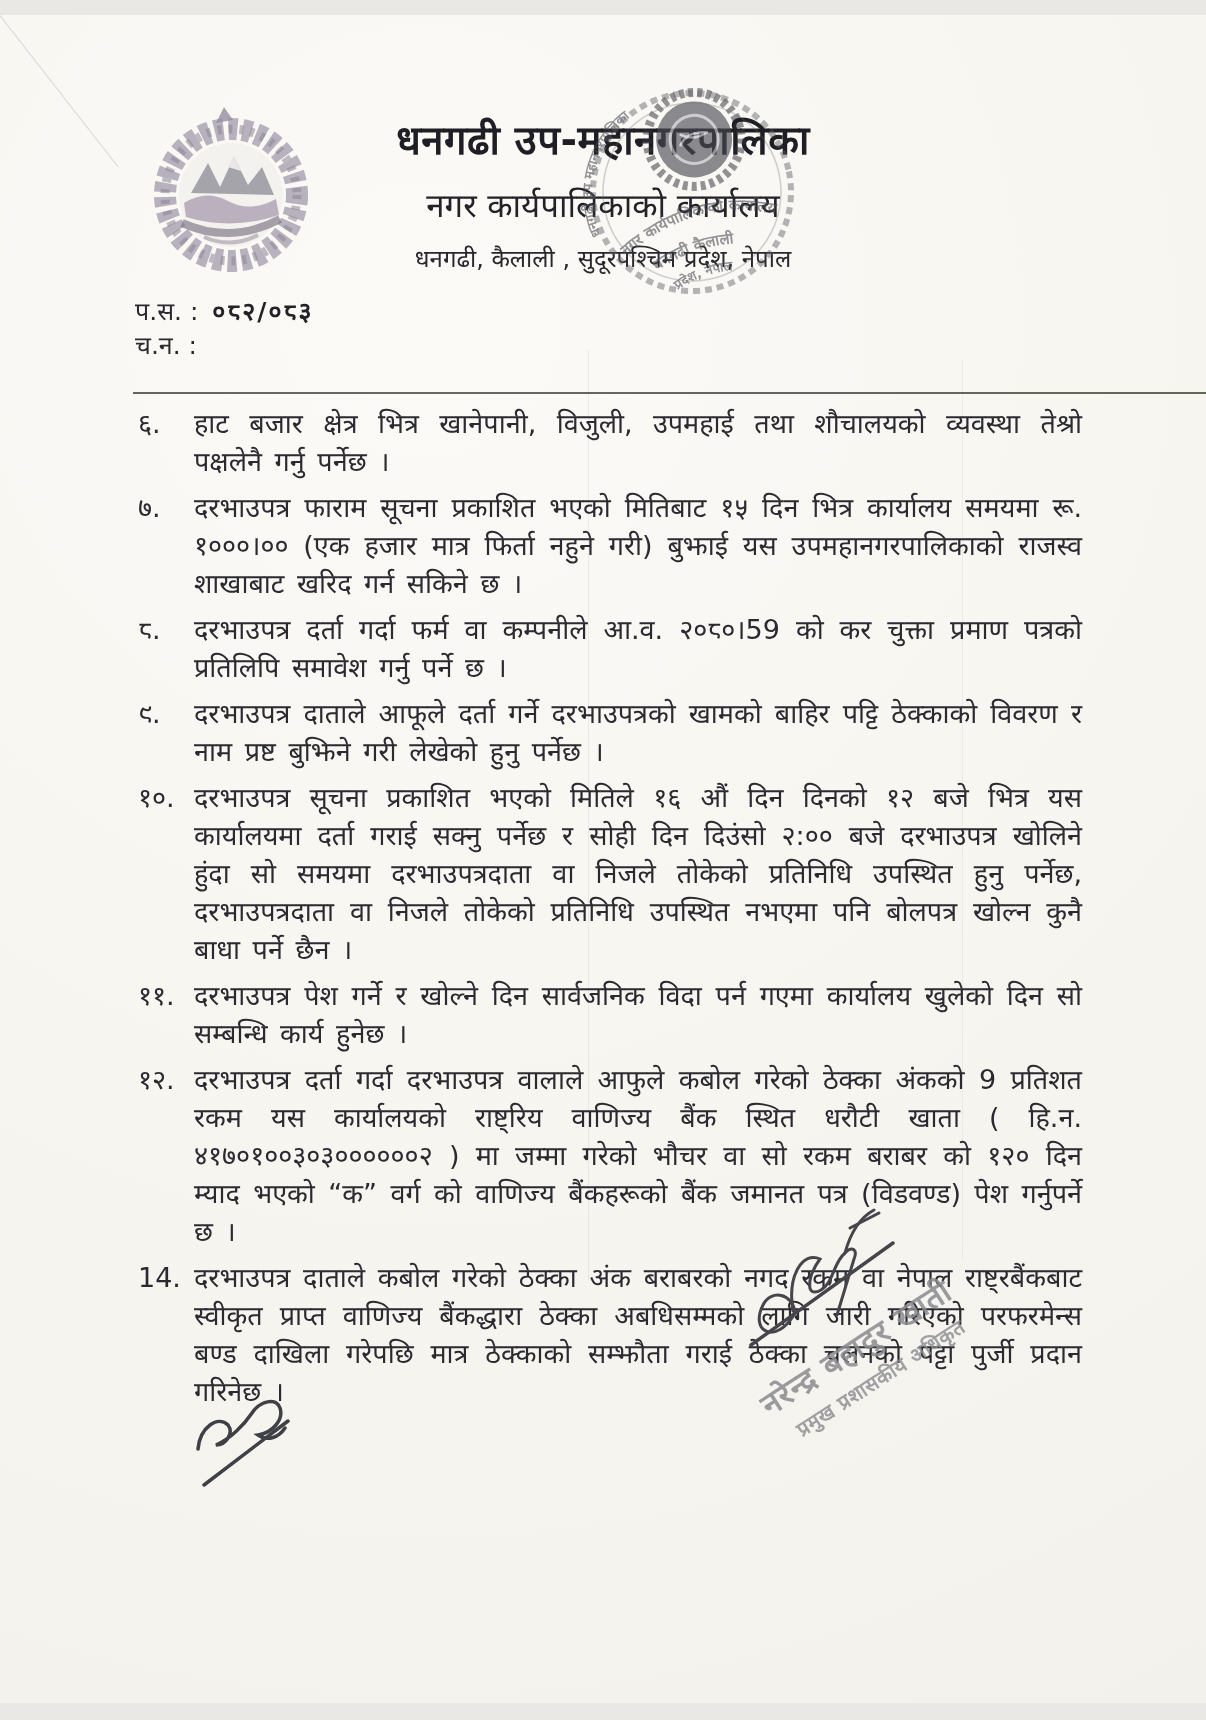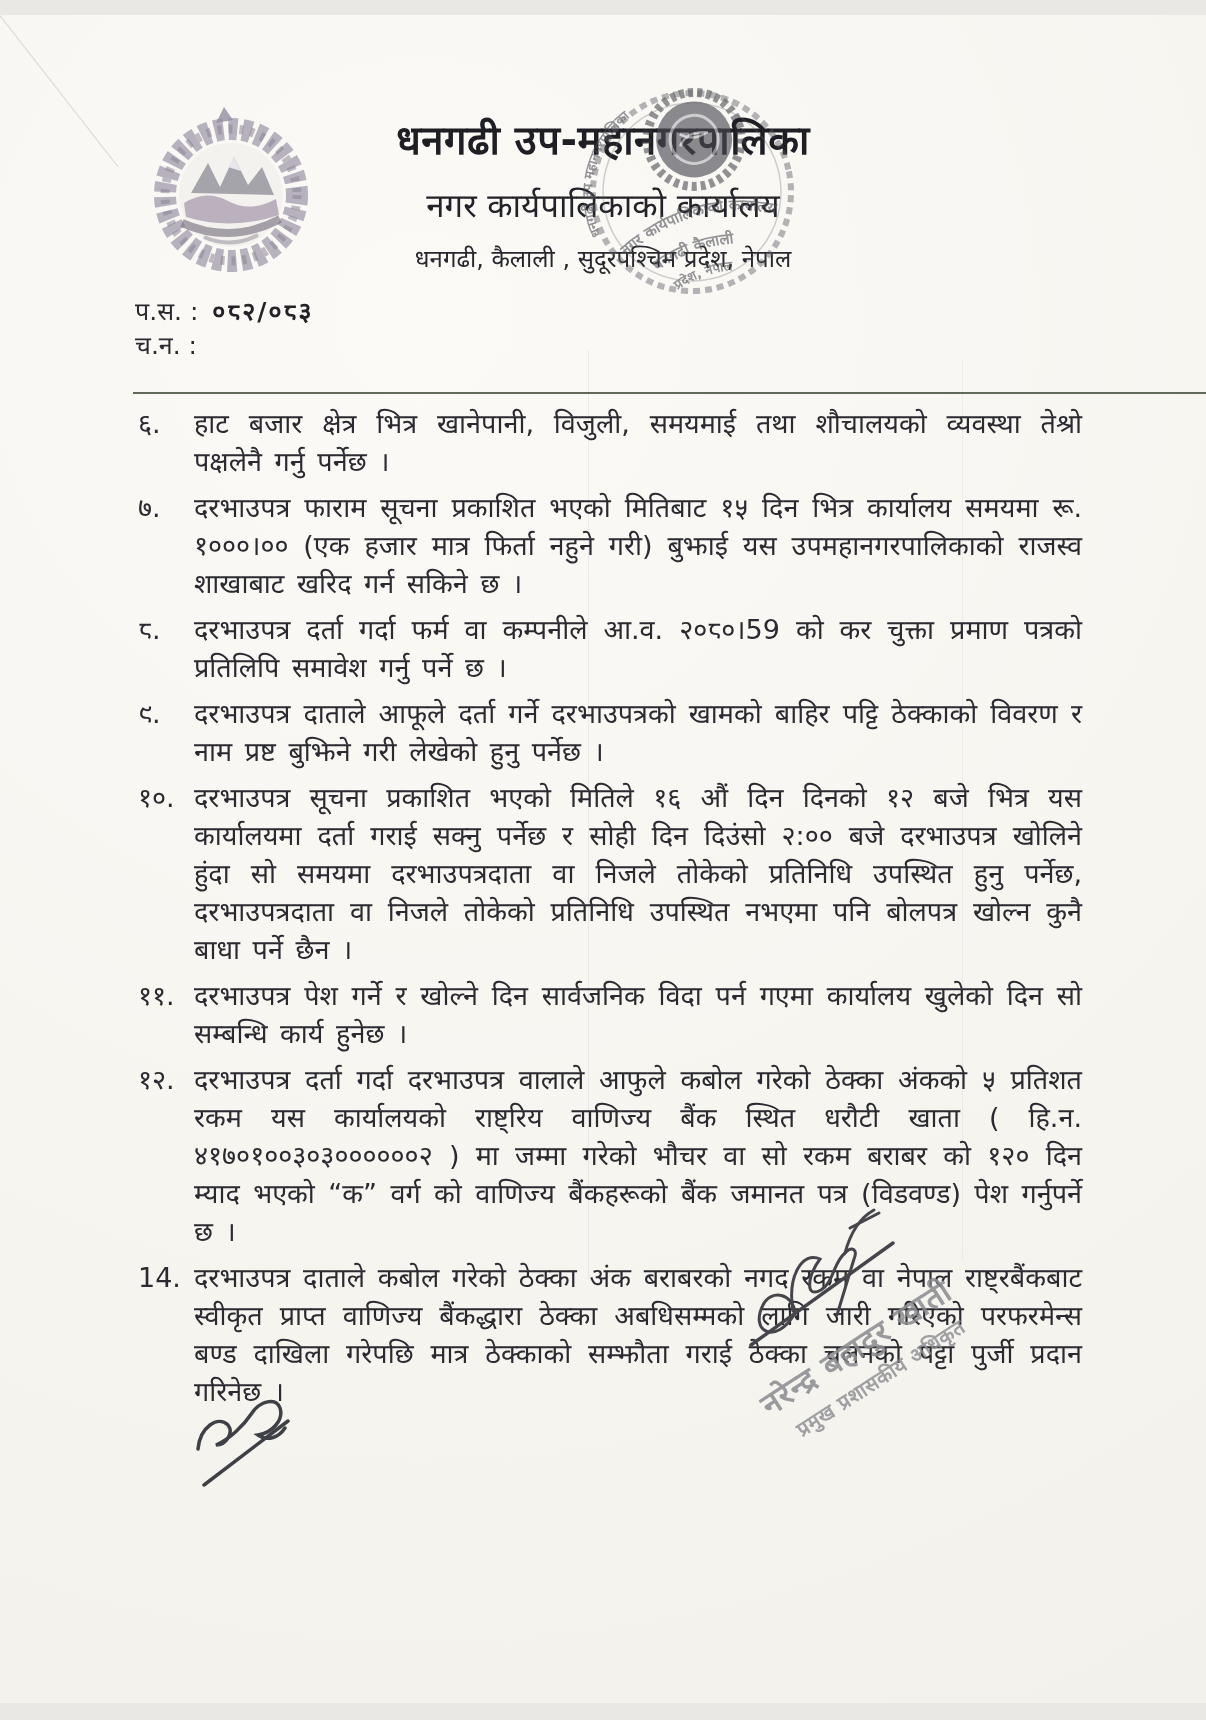--- a/index.html
+++ b/index.html
@@ -107,21 +107,21 @@
     <div class="ref-row">
       <span>च.न. :</span>
     </div>
   </div>
 
   <div class="top-rule"></div>
 
   <ol class="items">
     <li>
       <span class="num">६.</span>
-      <span class="txt">हाट बजार क्षेत्र भित्र खानेपानी, विजुली, समयमाई तथा शौचालयको व्यवस्था तेश्रो पक्षलेनै गर्नु पर्नेछ ।</span>
+      <span class="txt">हाट बजार क्षेत्र भित्र खानेपानी, विजुली, उपमहाई तथा शौचालयको व्यवस्था तेश्रो पक्षलेनै गर्नु पर्नेछ ।</span>
     </li>
     <li>
       <span class="num">७.</span>
       <span class="txt">दरभाउपत्र फाराम सूचना प्रकाशित भएको मितिबाट १५ दिन भित्र कार्यालय समयमा रू. १०००।०० (एक हजार मात्र फिर्ता नहुने गरी) बुझाई यस उपमहानगरपालिकाको राजस्व शाखाबाट खरिद गर्न सकिने छ ।</span>
     </li>
     <li>
       <span class="num">८.</span>
       <span class="txt">दरभाउपत्र दर्ता गर्दा फर्म वा कम्पनीले आ.व. २०८०।59 को कर चुक्ता प्रमाण पत्रको प्रतिलिपि समावेश गर्नु पर्ने छ ।</span>
     </li>
     <li>
@@ -131,21 +131,21 @@
     <li>
       <span class="num">१०.</span>
       <span class="txt">दरभाउपत्र सूचना प्रकाशित भएको मितिले १६ औं दिन दिनको १२ बजे भित्र यस कार्यालयमा दर्ता गराई सक्नु पर्नेछ र सोही दिन दिउंसो २:०० बजे दरभाउपत्र खोलिने हुंदा सो समयमा दरभाउपत्रदाता वा निजले तोकेको प्रतिनिधि उपस्थित हुनु पर्नेछ, दरभाउपत्रदाता वा निजले तोकेको प्रतिनिधि उपस्थित नभएमा पनि बोलपत्र खोल्न कुनै बाधा पर्ने छैन ।</span>
     </li>
     <li>
       <span class="num">११.</span>
       <span class="txt">दरभाउपत्र पेश गर्ने र खोल्ने दिन सार्वजनिक विदा पर्न गएमा कार्यालय खुलेको दिन सो सम्बन्धि कार्य हुनेछ ।</span>
     </li>
     <li>
       <span class="num">१२.</span>
-      <span class="txt">दरभाउपत्र दर्ता गर्दा दरभाउपत्र वालाले आफुले कबोल गरेको ठेक्का अंकको ५ प्रतिशत रकम यस कार्यालयको राष्ट्रिय वाणिज्य बैंक स्थित धरौटी खाता ( हि.न. ४१७०१००३०३००००००२ ) मा जम्मा गरेको भौचर वा सो रकम बराबर को १२० दिन म्याद भएको “क” वर्ग को वाणिज्य बैंकहरूको बैंक जमानत पत्र (विडवण्ड) पेश गर्नुपर्ने छ ।</span>
+      <span class="txt">दरभाउपत्र दर्ता गर्दा दरभाउपत्र वालाले आफुले कबोल गरेको ठेक्का अंकको 9 प्रतिशत रकम यस कार्यालयको राष्ट्रिय वाणिज्य बैंक स्थित धरौटी खाता ( हि.न. ४१७०१००३०३००००००२ ) मा जम्मा गरेको भौचर वा सो रकम बराबर को १२० दिन म्याद भएको “क” वर्ग को वाणिज्य बैंकहरूको बैंक जमानत पत्र (विडवण्ड) पेश गर्नुपर्ने छ ।</span>
     </li>
     <li>
       <span class="num">14.</span>
       <span class="txt">दरभाउपत्र दाताले कबोल गरेको ठेक्का अंक बराबरको नगद रकम वा नेपाल राष्ट्रबैंकबाट स्वीकृत प्राप्त वाणिज्य बैंकद्धारा ठेक्का अबधिसम्मको लागि जारी गरिएको परफरमेन्स बण्ड दाखिला गरेपछि मात्र ठेक्काको सम्झौता गराई ठेक्का चलनको पट्टा पुर्जी प्रदान गरिनेछ ।</span>
     </li>
   </ol>
 
   <svg class="signature-svg" width="175" height="165" viewBox="0 0 175 165">
     <g stroke="#45454b" stroke-width="3" fill="none" stroke-linecap="round">
       <path d="M18,152 L160,50" stroke-width="3.5"></path>

